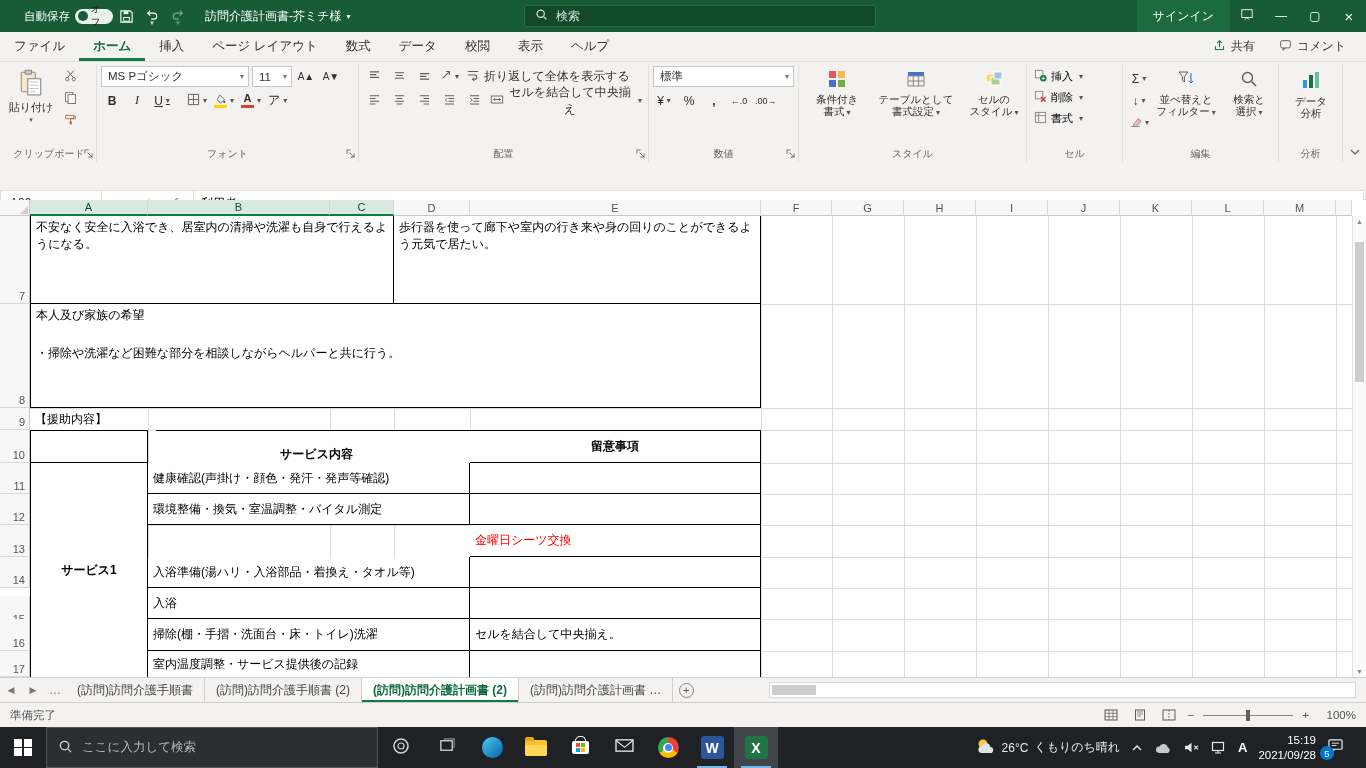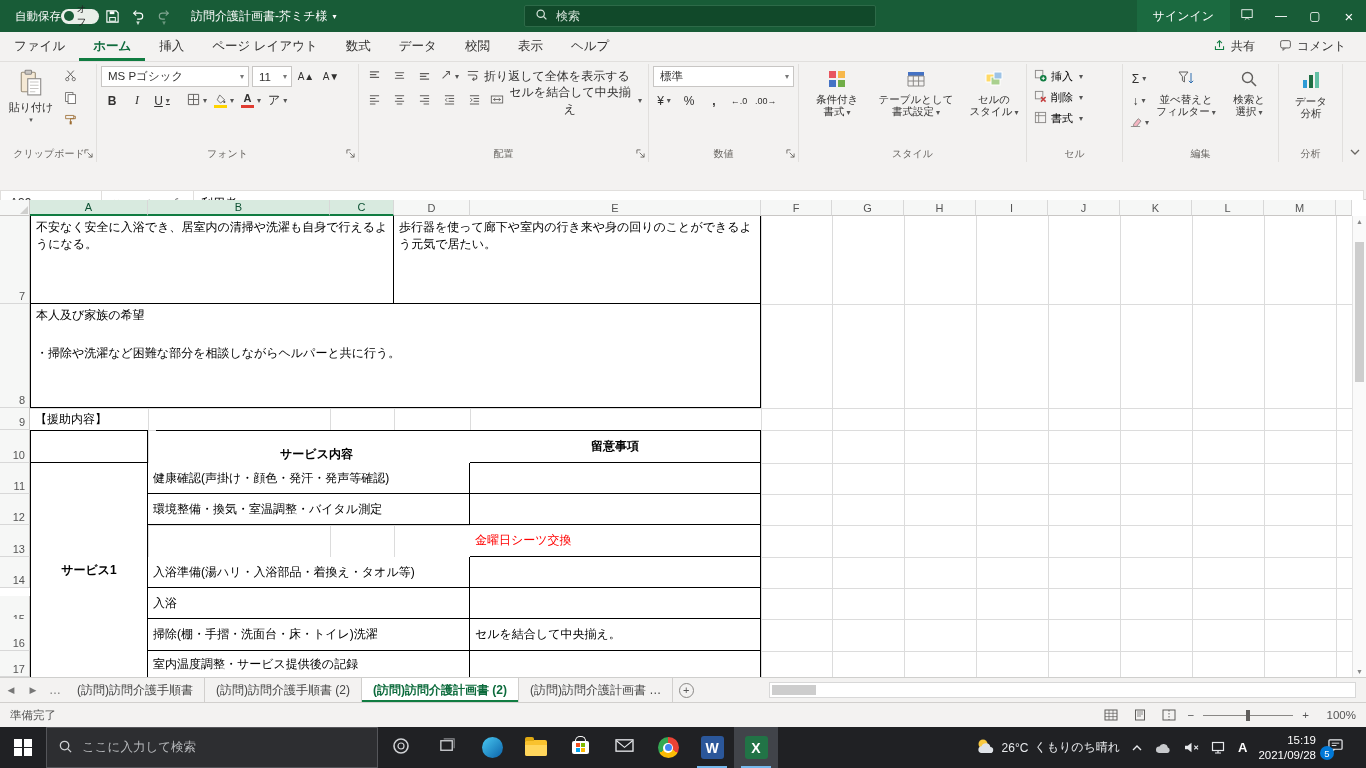--- a/index.html
+++ b/index.html
@@ -2,21 +2,21 @@
 <html><head>
 <meta charset="utf-8">
 <style>
   *{box-sizing:border-box;margin:0;padding:0;}
   html,body{width:1366px;height:768px;overflow:hidden;}
   body{font-family:"Liberation Sans","DejaVu Sans",sans-serif;background:#fff;color:#222;}
   .app{width:1366px;height:768px;display:flex;flex-direction:column;}
 
   
   .titlebar{height:32px;background:#185c37;color:#fff;display:flex;align-items:center;position:relative;flex:0 0 32px;}
-  .autosave{display:flex;align-items:center;font-size:11.5px;padding-left:15px;}
+  .autosave{display:flex;align-items:center;gap:5px;font-size:11.5px;padding-left:24px;}
   .toggle{width:38px;height:15px;border-radius:8px;background:#e9efe9;display:flex;align-items:center;gap:3px;padding:0 3px;color:#222;font-size:9.5px;}
   .knob{width:10px;height:10px;border-radius:50%;background:#185c37;}
   .tb-btn{width:26px;height:32px;display:flex;flex-direction:column;align-items:center;justify-content:center;color:#fff;background:none;border:none;}
   .tb-btn svg{display:block;}
   .tb-caret{font-size:7px;line-height:5px;color:#cfe0d5;}
   .dim{opacity:.45;}
   .title{font-size:12px;margin-left:14px;display:flex;align-items:center;gap:5px;white-space:nowrap;}
   .title .tcaret{font-size:8px;}
   .searchbox{position:absolute;left:524px;top:5px;width:352px;height:22px;background:#11492a;border:1px solid #2d6a48;border-radius:2px;display:flex;align-items:center;gap:8px;padding-left:10px;color:#d4e2d9;font-size:12px;}
   .tb-right{margin-left:auto;display:flex;align-items:center;height:100%;}

